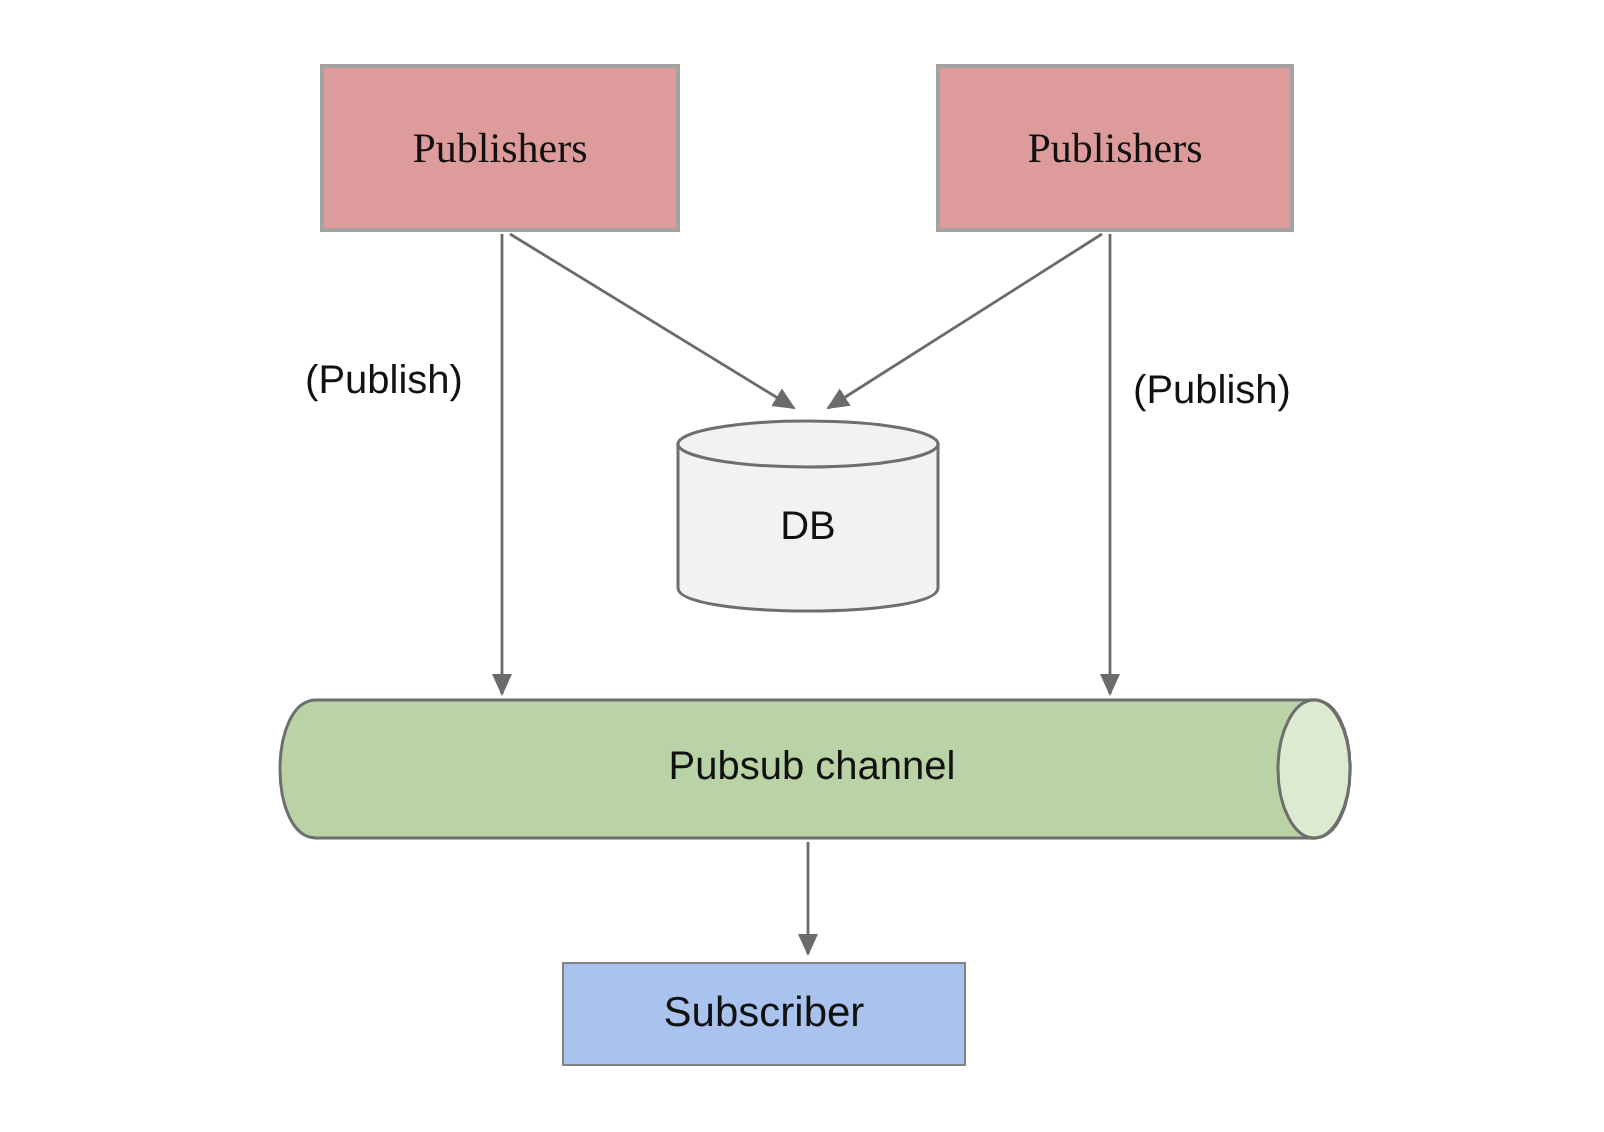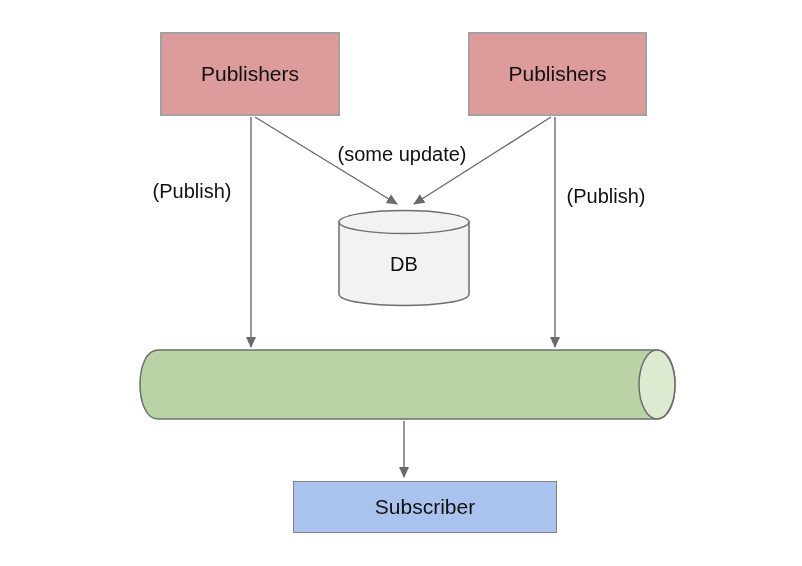--- a/index.html
+++ b/index.html
@@ -14,25 +14,26 @@
   .node{
     position:absolute;
     display:flex;align-items:center;justify-content:center;
     box-sizing:border-box;
     font-size:21px;color:#111111;
     text-align:center;
   }
   .node-publishers{
     background:#dd9b9b;
     border:2px solid #a2a2a2;
+    font-family:Liberation Serif, serif;
   }
   .node-pub-left{left:160px;top:32px;width:180px;height:84px;}
   .node-pub-right{left:468px;top:32px;width:179px;height:84px;}
   .node-subscriber{
-    left:293px;top:481px;width:264px;height:52px;
+    left:281px;top:481px;width:202px;height:52px;
     background:#a9c3ee;
     border:1.5px solid #828282;
   }
   .edge-label,.shape-label{
     position:absolute;
     transform:translate(-50%,-50%);
     white-space:nowrap;
     font-size:20px;color:#111111;
   }
   .lbl-publish-left{left:192px;top:191px;}
@@ -78,18 +79,18 @@
 
   <div class="node node-publishers node-pub-right">
     <span>Publishers</span>
   </div>
 
   <div class="node node-subscriber">
     <span>Subscriber</span>
   </div>
 
   <div class="shape-label lbl-db">DB</div>
+  <div class="shape-label lbl-pubsub">Pubsub channel</div>
 
   <div class="edge-label lbl-publish-left">(Publish)</div>
-  <div class="edge-label lbl-some-update">(some update)</div>
   <div class="edge-label lbl-publish-right">(Publish)</div>
 
 </div>
 
 </body></html>

